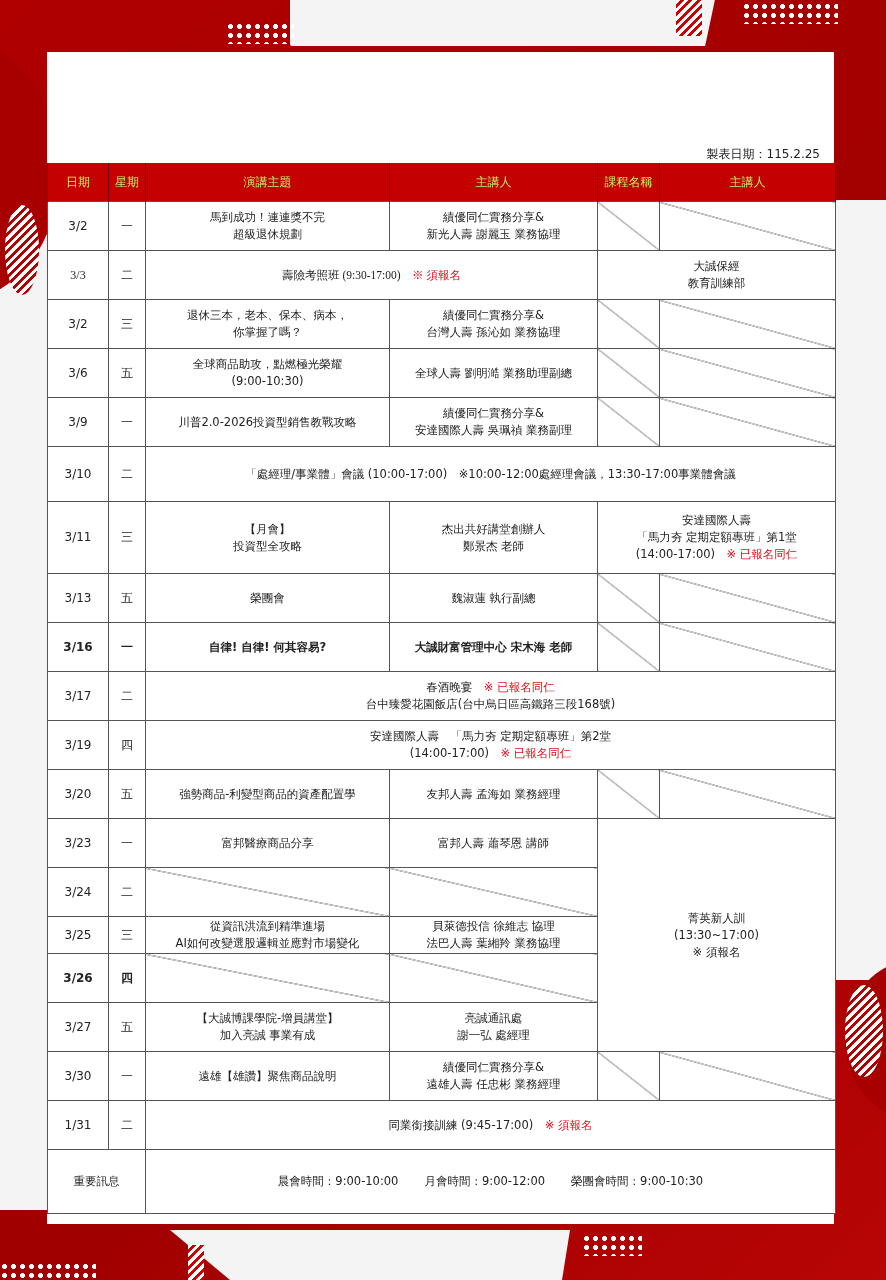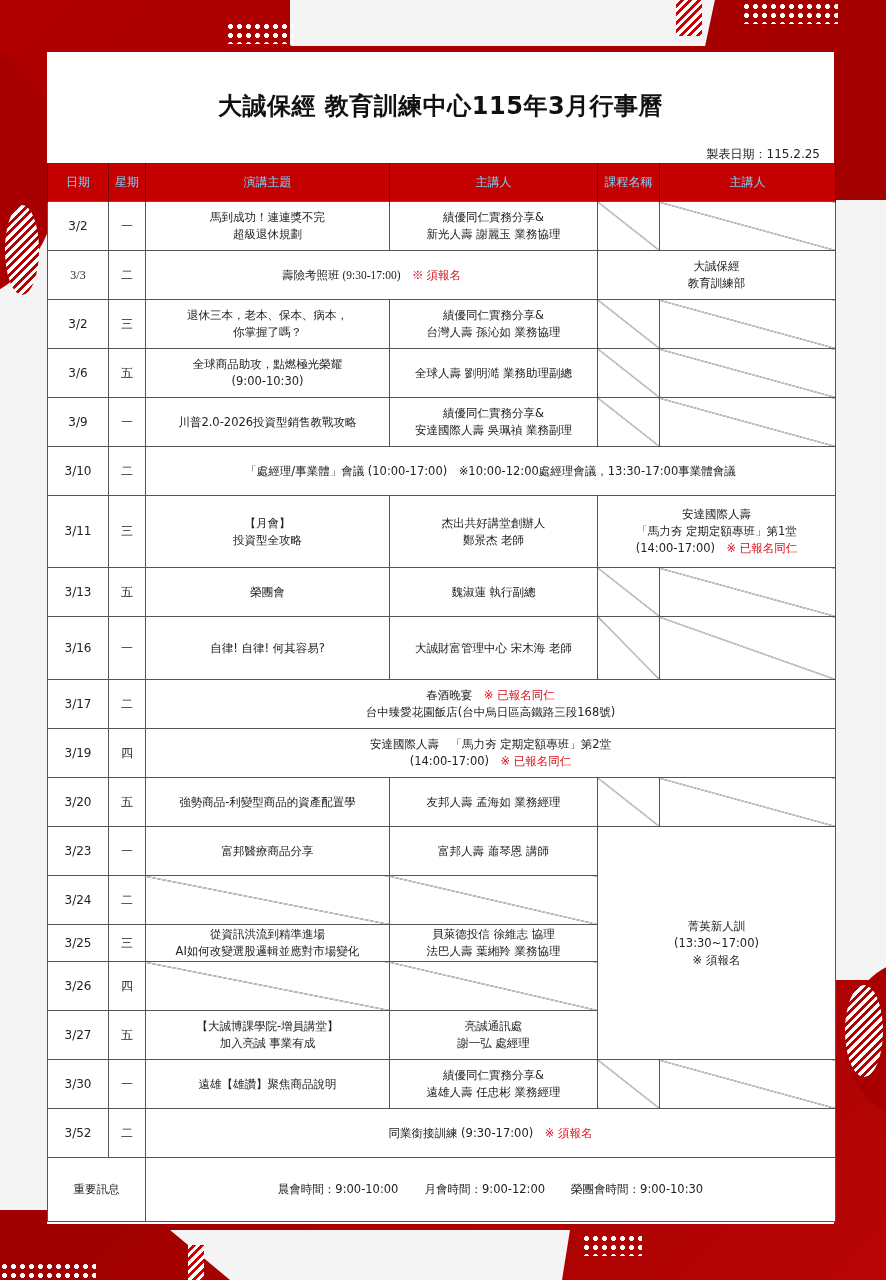--- a/index.html
+++ b/index.html
@@ -11,21 +11,21 @@
   .bg-red-left-circle{position:absolute;left:-140px;top:40px;width:200px;height:260px;border-radius:50%;background:#a80000;}
   .bg-white-right{position:absolute;left:835px;top:200px;width:51px;height:780px;background:#f4f4f4;}
   .bg-white-right-cap{position:absolute;left:845px;top:960px;width:140px;height:160px;border-radius:50%;background:#a80000;}
   .stripes{position:absolute;background:repeating-linear-gradient(135deg,#fff 0 3px,#b00000 3px 6px);border-radius:50%;}
   .dots{position:absolute;background-image:radial-gradient(circle,#fff 2.2px,transparent 2.6px);background-size:9px 9px;}
   .bg-white-bottom{position:absolute;left:170px;top:1230px;width:400px;height:50px;background:#f4f4f4;clip-path:polygon(0 0,100% 0,98% 100%,15% 100%);}
   .panel{position:absolute;left:47px;top:52px;width:787px;height:1172px;background:#fff;}
   .title{position:absolute;left:0;top:38px;width:787px;text-align:center;font-size:24px;font-weight:bold;color:#111;letter-spacing:0.5px;}
   .made{position:absolute;right:14px;top:94px;font-size:12px;color:#222;}
   table{position:absolute;left:47px;top:163px;width:788px;border-collapse:collapse;table-layout:fixed;}
-  th{background:#c40000;color:#7dd3fc;font-weight:normal;font-size:12px;height:36px;border-left:1px solid #7a0000;border-right:1px solid #7a0000;}
+  th{background:#c40000;color:#bef264;font-weight:normal;font-size:12px;height:36px;border-left:1px solid #7a0000;border-right:1px solid #7a0000;}
   td{border:1px solid #555;text-align:center;font-size:11.5px;line-height:17px;padding:0 4px;background:#fff;position:relative;}
   td.dt{font-size:12px;margin-left:48px;}
   .red{color:#d8101a;}
   .slash-a{background:linear-gradient(to top right,#fff calc(50% - 0.6px),#444 50%,#fff calc(50% + 0.6px));}
   .slash-b{background:linear-gradient(to top right,#fff calc(50% - 0.6px),#444 50%,#fff calc(50% + 0.6px));}
   .notes span{margin:0 13px;}
 </style>
 </head>
 <body>
 
@@ -39,21 +39,20 @@
 <div style="position:absolute;left:676px;top:0;width:26px;height:36px;background:repeating-linear-gradient(135deg,#fff 0 3px,#c00 3px 6px);"></div>
 <div class="bg-white-right"></div>
 <div class="bg-white-right-cap"></div>
 <div class="stripes" style="left:845px;top:985px;width:38px;height:92px;"></div>
 <div class="bg-white-bottom"></div>
 <div style="position:absolute;left:188px;top:1245px;width:16px;height:35px;background:repeating-linear-gradient(135deg,#fff 0 3px,#c00 3px 6px);"></div>
 <div class="dots" style="left:0;top:1262px;width:96px;height:18px;"></div>
 <div class="dots" style="left:582px;top:1234px;width:60px;height:22px;"></div>
 
 <div class="panel">
-  <div class="title">大誠保經 教育訓練中心115年3月行事曆</div>
   <div class="made">製表日期：115.2.25</div>
 </div>
 
 <table id="tbl">
   <colgroup>
     <col style="width:61px">
       <col style="width:37px">
       <col style="width:244px">
       <col style="width:208px">
       <col style="width:62px">
@@ -108,21 +107,21 @@
       </tr>
       <tr style="height: 49px;">
         <td class="dt"><span>3/9</span></td>
         <td class="dt"><span>一</span></td>
         <td class="" style="white-space:pre-line"><span>川普2.0-2026投資型銷售教戰攻略</span></td>
         <td class="" style="white-space:pre-line"><span>績優同仁實務分享&amp;
 安達國際人壽 吳珮禎 業務副理</span></td>
         <td class="slash-a"></td>
         <td class="slash-a"></td>
       </tr>
-      <tr style="height: 49px;">
+      <tr style="height: 55px;">
         <td class="dt"><span>3/10</span></td>
         <td class="dt"><span>二</span></td>
         <td colspan="4"><span>「處經理/事業體」會議 (10:00-17:00)　※10:00-12:00處經理會議，13:30-17:00事業體會議</span></td>
       </tr>
       <tr style="height: 72px;">
         <td class="dt"><span>3/11</span></td>
         <td class="dt"><span>三</span></td>
         <td class="" style="white-space:pre-line"><span>【月會】
 投資型全攻略</span></td>
         <td class="" style="white-space:pre-line"><span>杰出共好講堂創辦人
@@ -132,21 +131,21 @@
 (14:00-17:00)</span>　<span class="red">※ 已報名同仁</span></td>
       </tr>
       <tr style="height: 49px;">
         <td class="dt"><span>3/13</span></td>
         <td class="dt"><span>五</span></td>
         <td class="" style="white-space:pre-line"><span>榮團會</span></td>
         <td class="" style="white-space:pre-line"><span>魏淑蓮 執行副總</span></td>
         <td class="slash-a"></td>
         <td class="slash-a"></td>
       </tr>
-      <tr style="height: 63px;">
+      <tr style="height: 49px; font-weight: bold;">
         <td class="dt"><span>3/16</span></td>
         <td class="dt"><span>一</span></td>
         <td class="" style="white-space:pre-line"><span>自律! 自律! 何其容易?</span></td>
         <td class="" style="white-space:pre-line"><span>大誠財富管理中心 宋木海 老師</span></td>
         <td class="slash-a"></td>
         <td class="slash-a"></td>
       </tr>
       <tr style="height: 49px;">
         <td class="dt"><span>3/17</span></td>
         <td class="dt"><span>二</span></td>
@@ -179,21 +178,21 @@
         <td class=" slash-b" style="white-space:pre-line"><span></span></td>
       </tr>
       <tr style="height: 37px;">
         <td class="dt"><span>3/25</span></td>
         <td class="dt"><span>三</span></td>
         <td class="" style="white-space:pre-line"><span>從資訊洪流到精準進場
 AI如何改變選股邏輯並應對市場變化</span></td>
         <td class="" style="white-space:pre-line"><span>貝萊德投信 徐維志 協理
 法巴人壽 葉緗羚 業務協理</span></td>
       </tr>
-      <tr style="height: 49px;">
+      <tr style="height: 49px; font-weight: bold;">
         <td class="dt"><span>3/26</span></td>
         <td class="dt"><span>四</span></td>
         <td class=" slash-b" style="white-space:pre-line"><span></span></td>
         <td class=" slash-b" style="white-space:pre-line"><span></span></td>
       </tr>
       <tr style="height: 49px;">
         <td class="dt"><span>3/27</span></td>
         <td class="dt"><span>五</span></td>
         <td class="" style="white-space:pre-line"><span>【大誠博課學院-增員講堂】
 加入亮誠 事業有成</span></td>
@@ -203,22 +202,22 @@
       <tr style="height: 49px;">
         <td class="dt"><span>3/30</span></td>
         <td class="dt"><span>一</span></td>
         <td class="" style="white-space:pre-line"><span>遠雄【雄讚】聚焦商品說明</span></td>
         <td class="" style="white-space:pre-line"><span>績優同仁實務分享&amp;
 遠雄人壽 任忠彬 業務經理</span></td>
         <td class="slash-a"></td>
         <td class="slash-a"></td>
       </tr>
       <tr style="height: 49px;">
-        <td class="dt"><span>3/52</span></td>
-        <td class="dt"><span>二</span></td>
-        <td colspan="4"><span>同業銜接訓練 (9:30-17:00)</span>　<span class="red">※ 須報名</span></td>
+        <td class="dt"><span>1/31</span></td>
+        <td class="dt"><span>二</span></td>
+        <td colspan="4"><span>同業銜接訓練 (9:45-17:00)</span>　<span class="red">※ 須報名</span></td>
       </tr>
       <tr style="height: 64px;">
         <td colspan="2"><span>重要訊息</span></td>
         <td colspan="4" class="notes"><span>晨會時間：9:00-10:00</span><span>月會時間：9:00-12:00</span><span>榮團會時間：9:00-10:30</span></td>
       </tr>
     </tbody>
 </table>
 
 </body></html>

